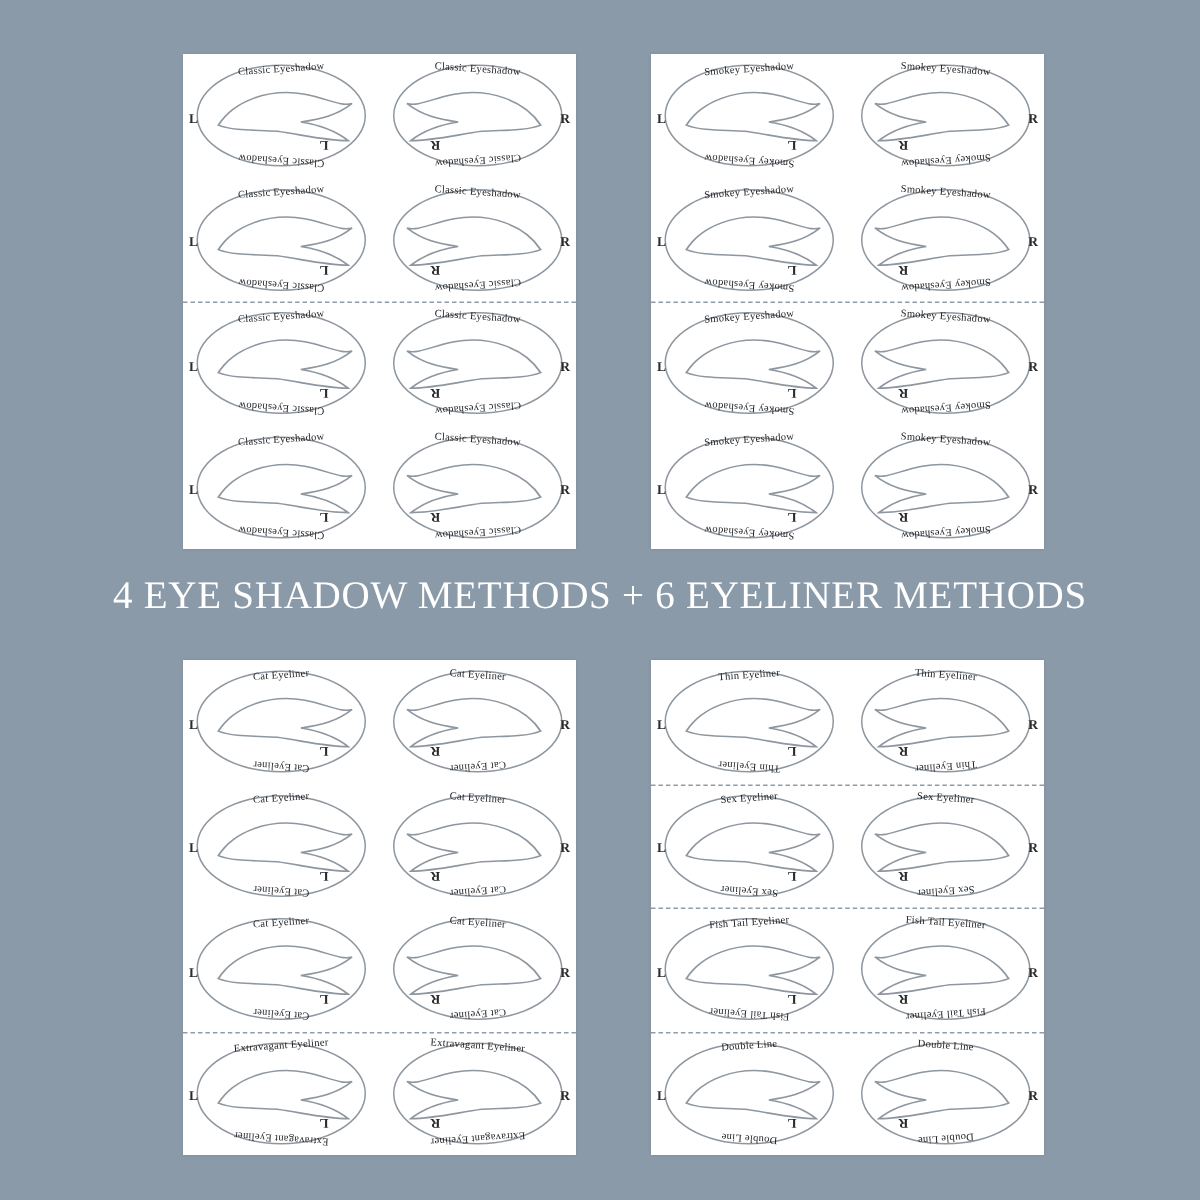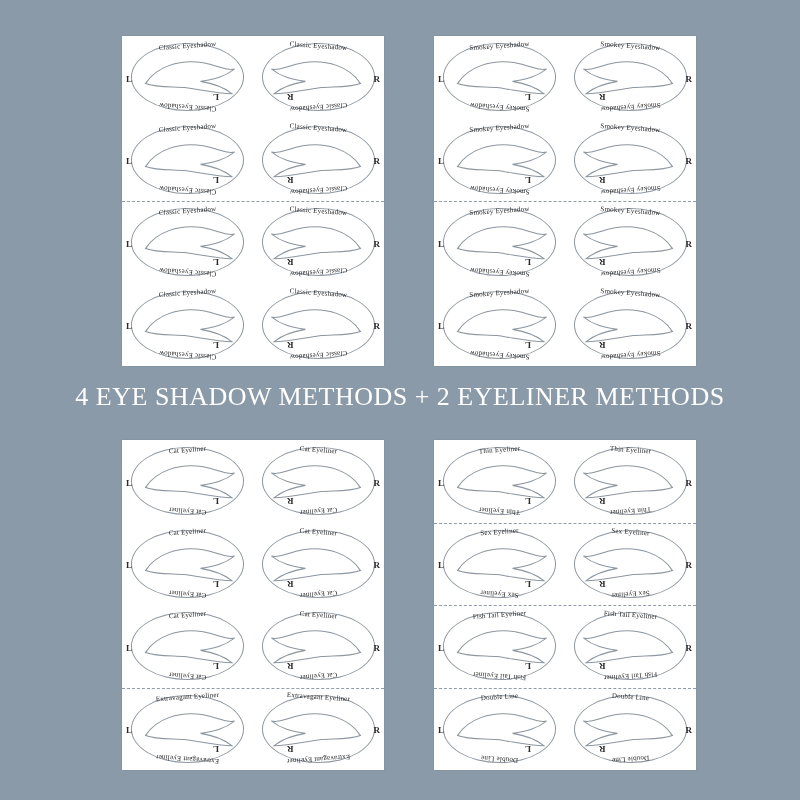--- a/index.html
+++ b/index.html
@@ -531,15 +531,15 @@
             </g>
           </svg>
           <span class="lr right-out">R</span>
           <span class="lr right-in">R</span>
           <div class="lbl top tilt-r">Double Line</div>
           <div class="lbl bottom tilt-r">Double Line</div>
         </div>
       </div>
     </div>
 
-  <div id="caption">4 EYE SHADOW METHODS + 2 EYELINER METHODS</div>
+  <div id="caption">4 EYE SHADOW METHODS + 6 EYELINER METHODS</div>
 
 </div>
 
 </body></html>

